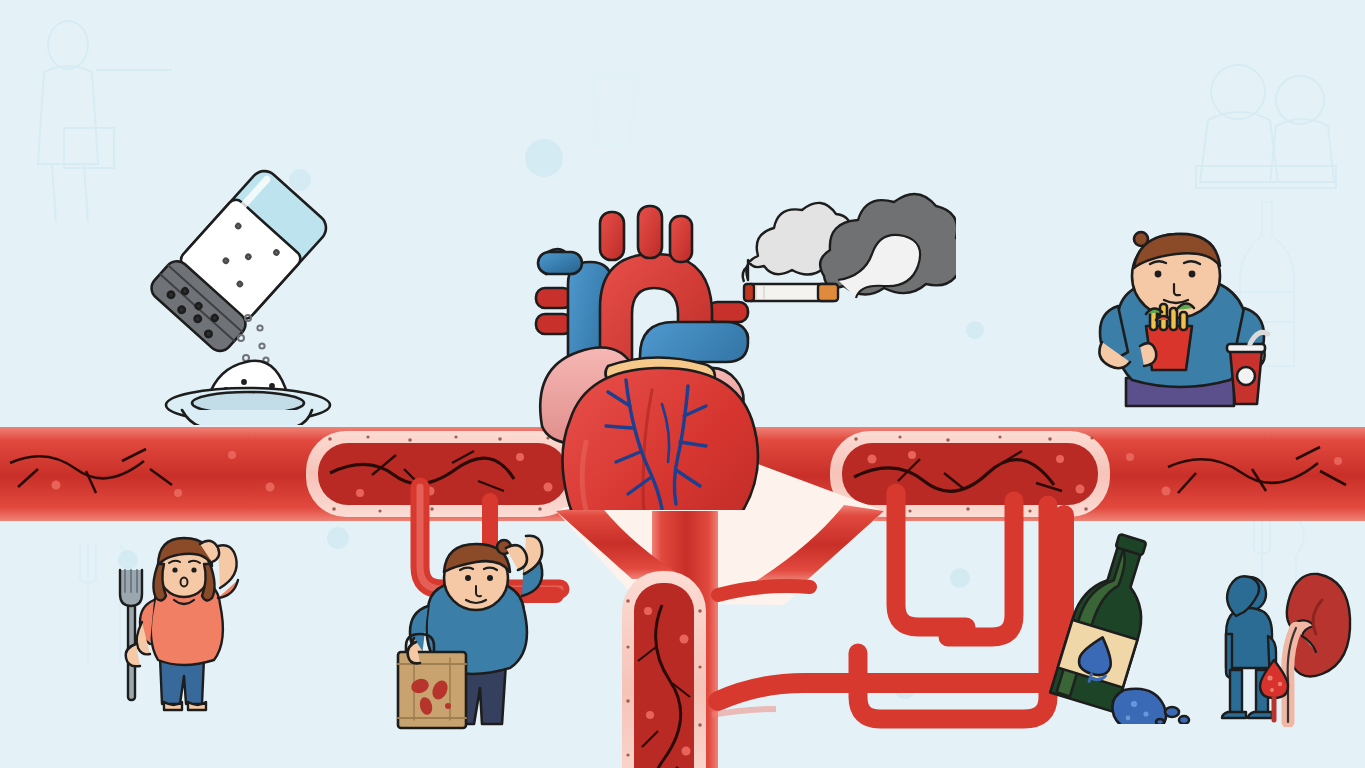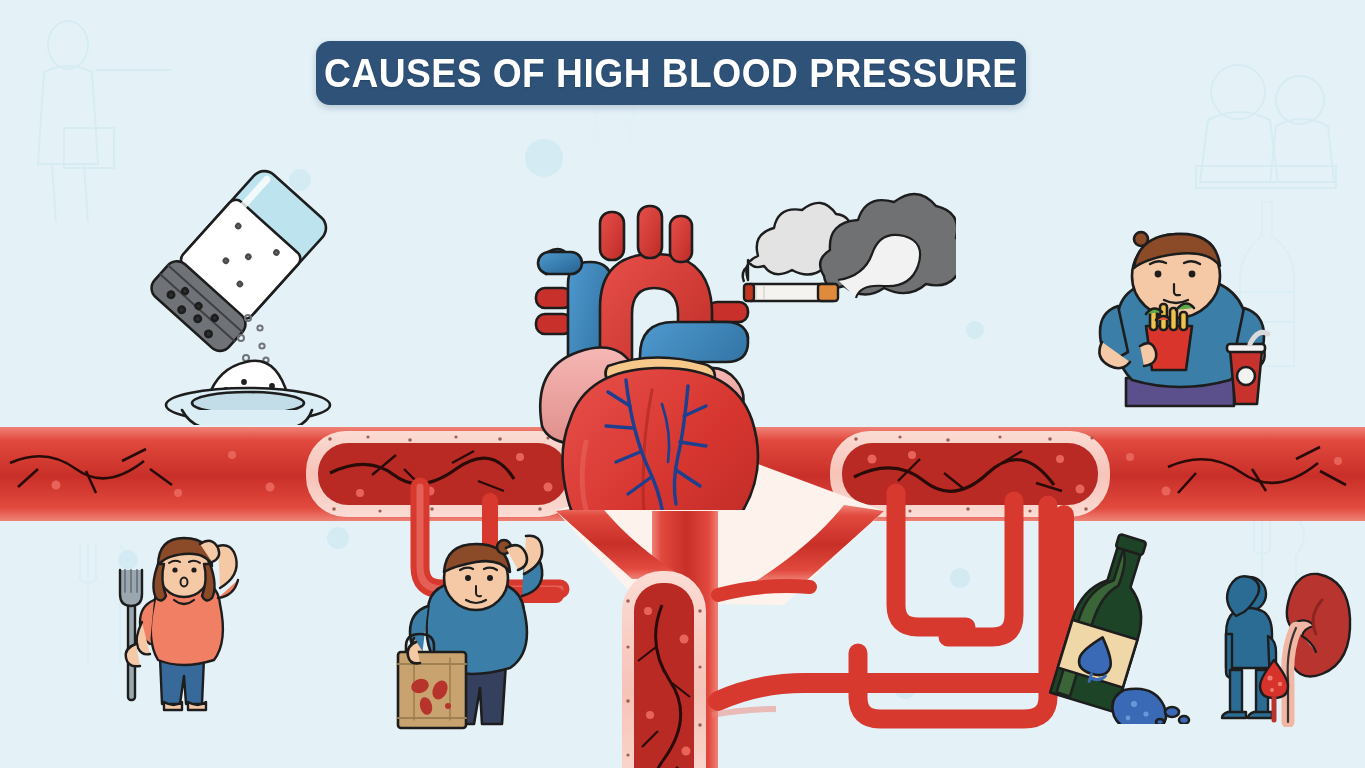--- a/index.html
+++ b/index.html
@@ -547,17 +547,14 @@
       <path d="M68 108 q14 18 14 26 q0 12 -14 12 q-14 0 -14 -12 q0 -8 14 -26 Z" fill="#d8322c"></path>
       <path d="M68 146 l0 22" stroke="#b8342c" stroke-width="5" fill="none"></path>
       <g fill="#f07b6e" stroke="none">
         <circle cx="64" cy="126" r="2.6"></circle>
           <circle cx="74" cy="132" r="2.2"></circle>
           <circle cx="66" cy="138" r="2"></circle>
       </g>
     </g>
   </svg>
 
-  <div id="title-banner">
-    <span id="title-text">CAUSES OF HIGH BLOOD PRESSURE</span>
-  </div>
 
 </div>
 
 </body></html>

